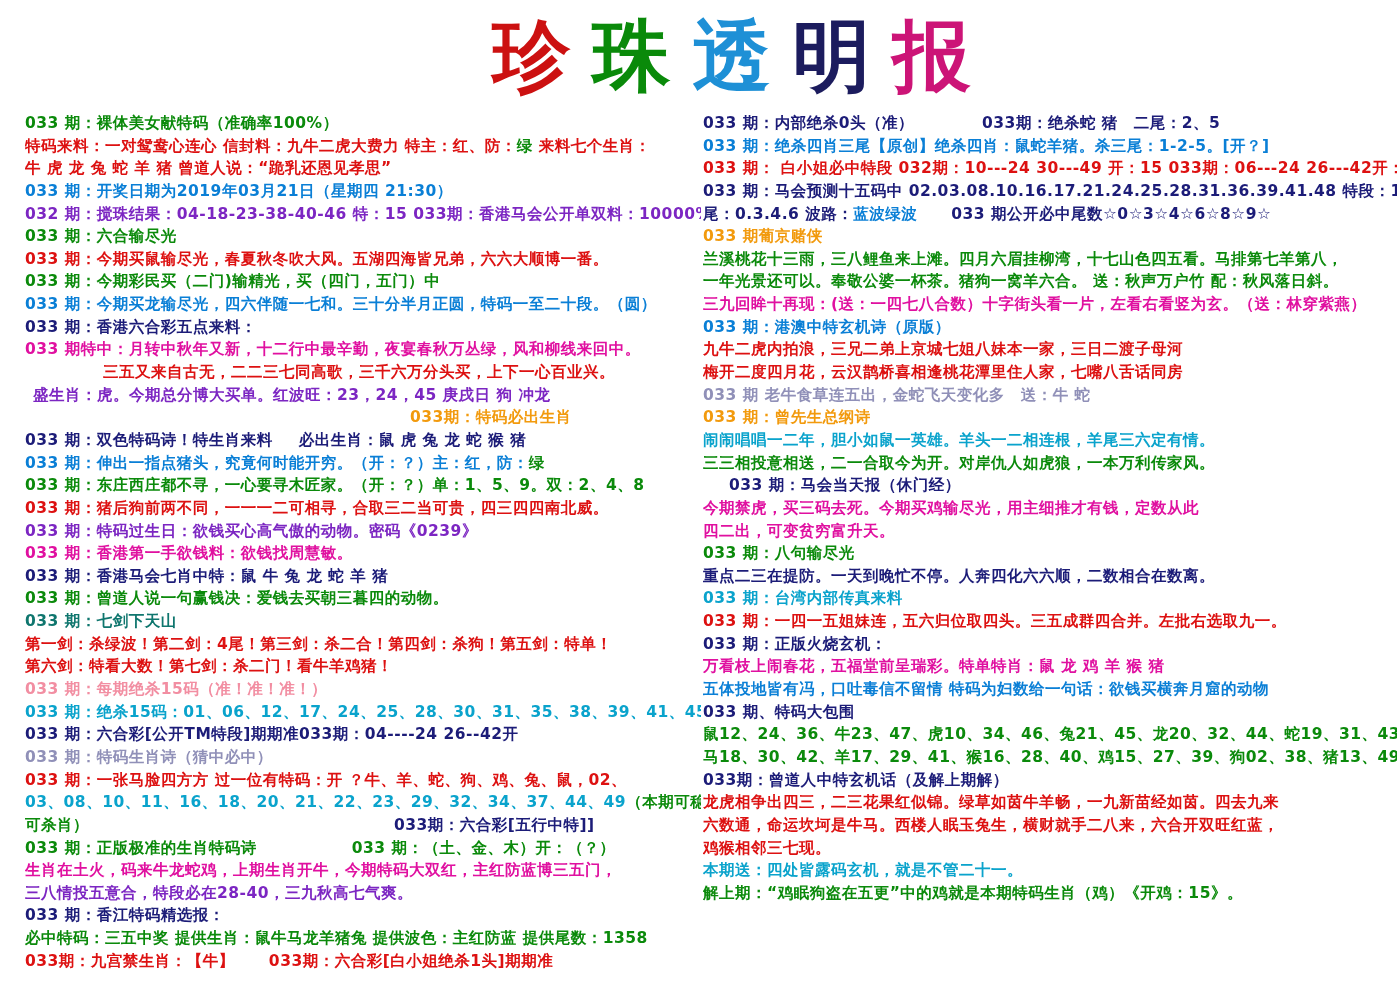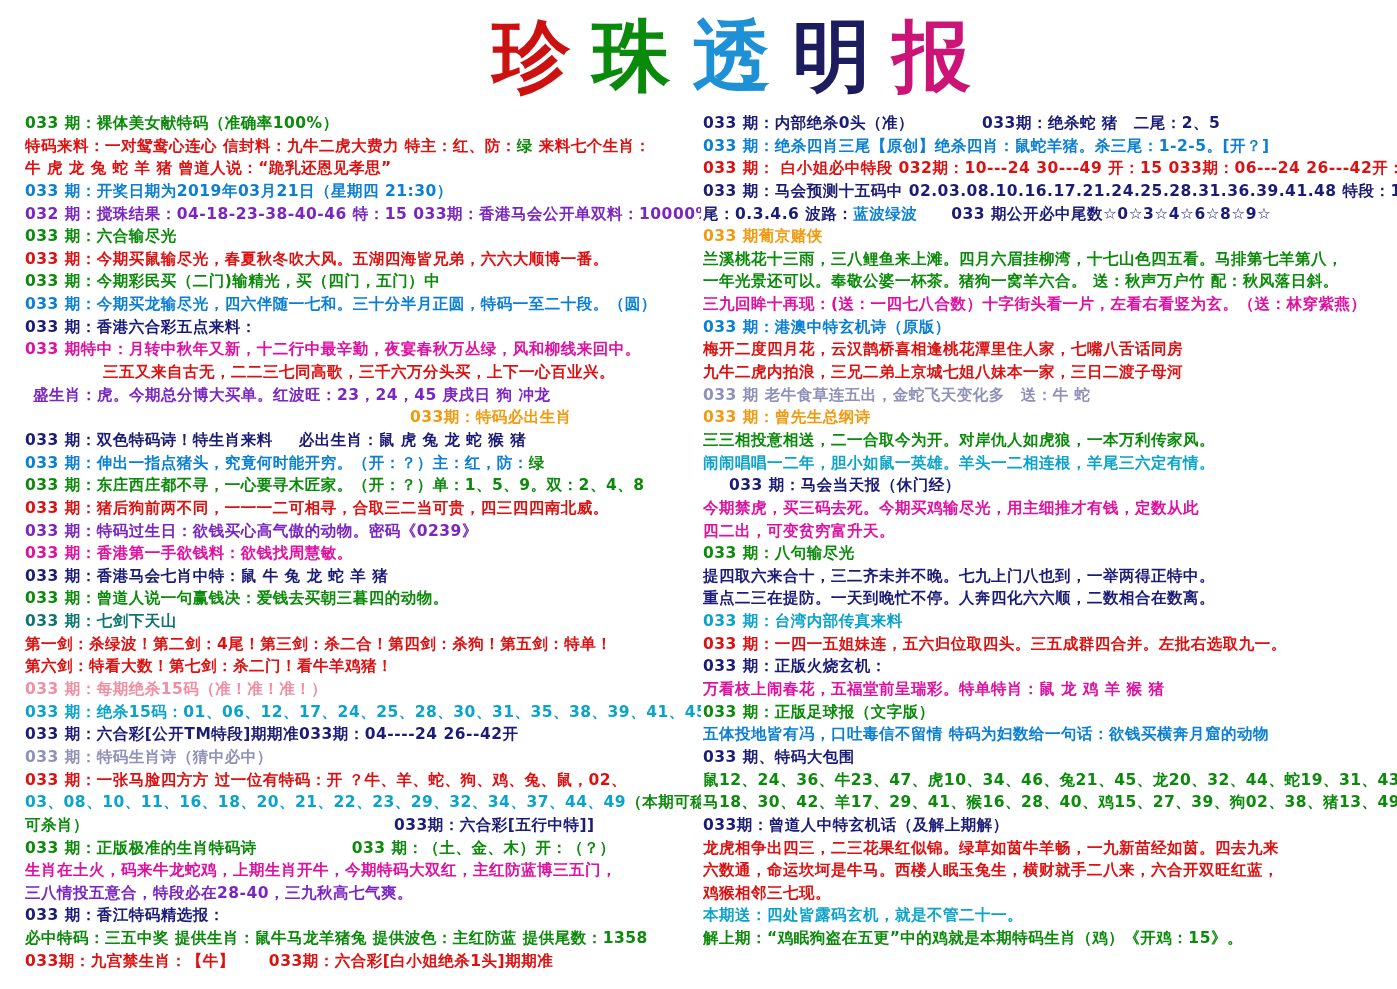--- a/index.html
+++ b/index.html
@@ -81,37 +81,35 @@
     <div class="line"><span style="color: rgb(28, 28, 120);">033 期：内部绝杀0头（准）</span><span style="color: rgb(28, 28, 120); margin-left: 68px;">033期：绝杀蛇 猪　二尾：2、5</span></div>
     <div class="line"><span style="color: rgb(10, 127, 214);">033 期：绝杀四肖三尾【原创】绝杀四肖：鼠蛇羊猪。杀三尾：1-2-5。[开？]</span></div>
     <div class="line"><span style="color: rgb(221, 17, 17);">033 期： 白小姐必中特段 032期：10---24 30---49 开：15  033期：06---24 26---42开：?</span></div>
     <div class="line"><span style="color: rgb(28, 28, 120);">033 期：马会预测十五码中 02.03.08.10.16.17.21.24.25.28.31.36.39.41.48 特段：16-28</span></div>
     <div class="line"><span style="color: rgb(28, 28, 120);">尾：0.3.4.6 波路：</span><span style="color: rgb(10, 127, 214);">蓝波绿波</span><span style="color: rgb(28, 28, 120); margin-left: 34px;">033 期公开必中尾数☆0☆3☆4☆6☆8☆9☆</span></div>
     <div class="line"><span style="color: rgb(242, 154, 13);">033 期葡京赌侠</span></div>
     <div class="line"><span style="color: rgb(11, 138, 11);">兰溪桃花十三雨，三八鲤鱼来上滩。四月六眉挂柳湾，十七山色四五看。马排第七羊第八，</span></div>
     <div class="line"><span style="color: rgb(11, 138, 11);">一年光景还可以。奉敬公婆一杯茶。猪狗一窝羊六合。 送：秋声万户竹 配：秋风落日斜。</span></div>
     <div class="line"><span style="color: rgb(224, 16, 160);">三九回眸十再现：(送：一四七八合数）十字街头看一片，左看右看竖为玄。（送：林穿紫燕）</span></div>
     <div class="line"><span style="color: rgb(10, 127, 214);">033 期：港澳中特玄机诗（原版）</span></div>
+    <div class="line"><span style="color: rgb(221, 17, 17);">九牛二虎内拍浪，三兄二弟上京城七姐八妹本一家，三日二渡子母河</span></div>
     <div class="line"><span style="color: rgb(221, 17, 17);">梅开二度四月花，云汉鹊桥喜相逢桃花潭里住人家，七嘴八舌话同房</span></div>
-    <div class="line"><span style="color: rgb(221, 17, 17);">九牛二虎内拍浪，三兄二弟上京城七姐八妹本一家，三日二渡子母河</span></div>
     <div class="line"><span style="color: rgb(144, 144, 184);">033 期 老牛食草连五出，金蛇飞天变化多　送：牛 蛇</span></div>
     <div class="line"><span style="color: rgb(242, 154, 13);">033 期：曾先生总纲诗</span></div>
+    <div class="line"><span style="color: rgb(10, 163, 204);">闹闹唱唱一二年，胆小如鼠一英雄。羊头一二相连根，羊尾三六定有情。</span></div>
     <div class="line"><span style="color: rgb(11, 138, 11);">三三相投意相送，二一合取今为开。对岸仇人如虎狼，一本万利传家风。</span></div>
-    <div class="line"><span style="color: rgb(10, 163, 204);">闹闹唱唱一二年，胆小如鼠一英雄。羊头一二相连根，羊尾三六定有情。</span></div>
     <div class="line"><span style="color: rgb(28, 28, 120); margin-left: 26px;">033 期：马会当天报（休门经）</span></div>
     <div class="line"><span style="color: rgb(224, 16, 160);">今期禁虎，买三码去死。今期买鸡输尽光，用主细推才有钱，定数从此</span></div>
     <div class="line"><span style="color: rgb(224, 16, 160);">四二出，可变贫穷富升天。</span></div>
     <div class="line"><span style="color: rgb(11, 138, 11);">033 期：八句输尽光</span></div>
-    <div class="line"><span style="color: rgb(28, 28, 120);">提四取六来合十，三二齐未并不晚。七九上门八也到，一举两得正特中。</span></div>
     <div class="line"><span style="color: rgb(28, 28, 120);">重点二三在提防。一天到晚忙不停。人奔四化六六顺，二数相合在数离。</span></div>
     <div class="line"><span style="color: rgb(10, 163, 204);">033 期：台湾内部传真来料</span></div>
     <div class="line"><span style="color: rgb(221, 17, 17);">033 期：一四一五姐妹连，五六归位取四头。三五成群四合并。左批右选取九一。</span></div>
     <div class="line"><span style="color: rgb(28, 28, 120);">033 期：正版火烧玄机：</span></div>
     <div class="line"><span style="color: rgb(224, 16, 160);">万看枝上闹春花，五福堂前呈瑞彩。特单特肖：鼠 龙 鸡 羊 猴 猪</span></div>
-    <div class="line"><span style="color: rgb(11, 138, 11);">033 期：正版足球报（文字版）</span></div>
     <div class="line"><span style="color: rgb(10, 127, 214);">五体投地皆有冯，口吐毒信不留情 特码为妇数给一句话：欲钱买横奔月窟的动物</span></div>
     <div class="line"><span style="color: rgb(28, 28, 120);">033 期、特码大包围</span></div>
     <div class="line"><span style="color: rgb(11, 138, 11);">鼠12、24、36、牛23、47、虎10、34、46、兔21、45、龙20、32、44、蛇19、31、43</span></div>
     <div class="line"><span style="color: rgb(11, 138, 11);">马18、30、42、羊17、29、41、猴16、28、40、鸡15、27、39、狗02、38、猪13、49</span></div>
     <div class="line"><span style="color: rgb(28, 28, 120);">033期：曾道人中特玄机话（及解上期解）</span></div>
     <div class="line"><span style="color: rgb(221, 17, 17);">龙虎相争出四三，二三花果红似锦。绿草如茵牛羊畅，一九新苗经如茵。四去九来</span></div>
     <div class="line"><span style="color: rgb(221, 17, 17);">六数通，命运坎坷是牛马。西楼人眠玉兔生，横财就手二八来，六合开双旺红蓝，</span></div>
     <div class="line"><span style="color: rgb(221, 17, 17);">鸡猴相邻三七现。</span></div>
     <div class="line"><span style="color: rgb(10, 163, 204);">本期送：四处皆露码玄机，就是不管二十一。</span></div>
     <div class="line"><span style="color: rgb(11, 138, 11);">解上期：“鸡眠狗盗在五更”中的鸡就是本期特码生肖（鸡）《开鸡：15》。</span></div>

